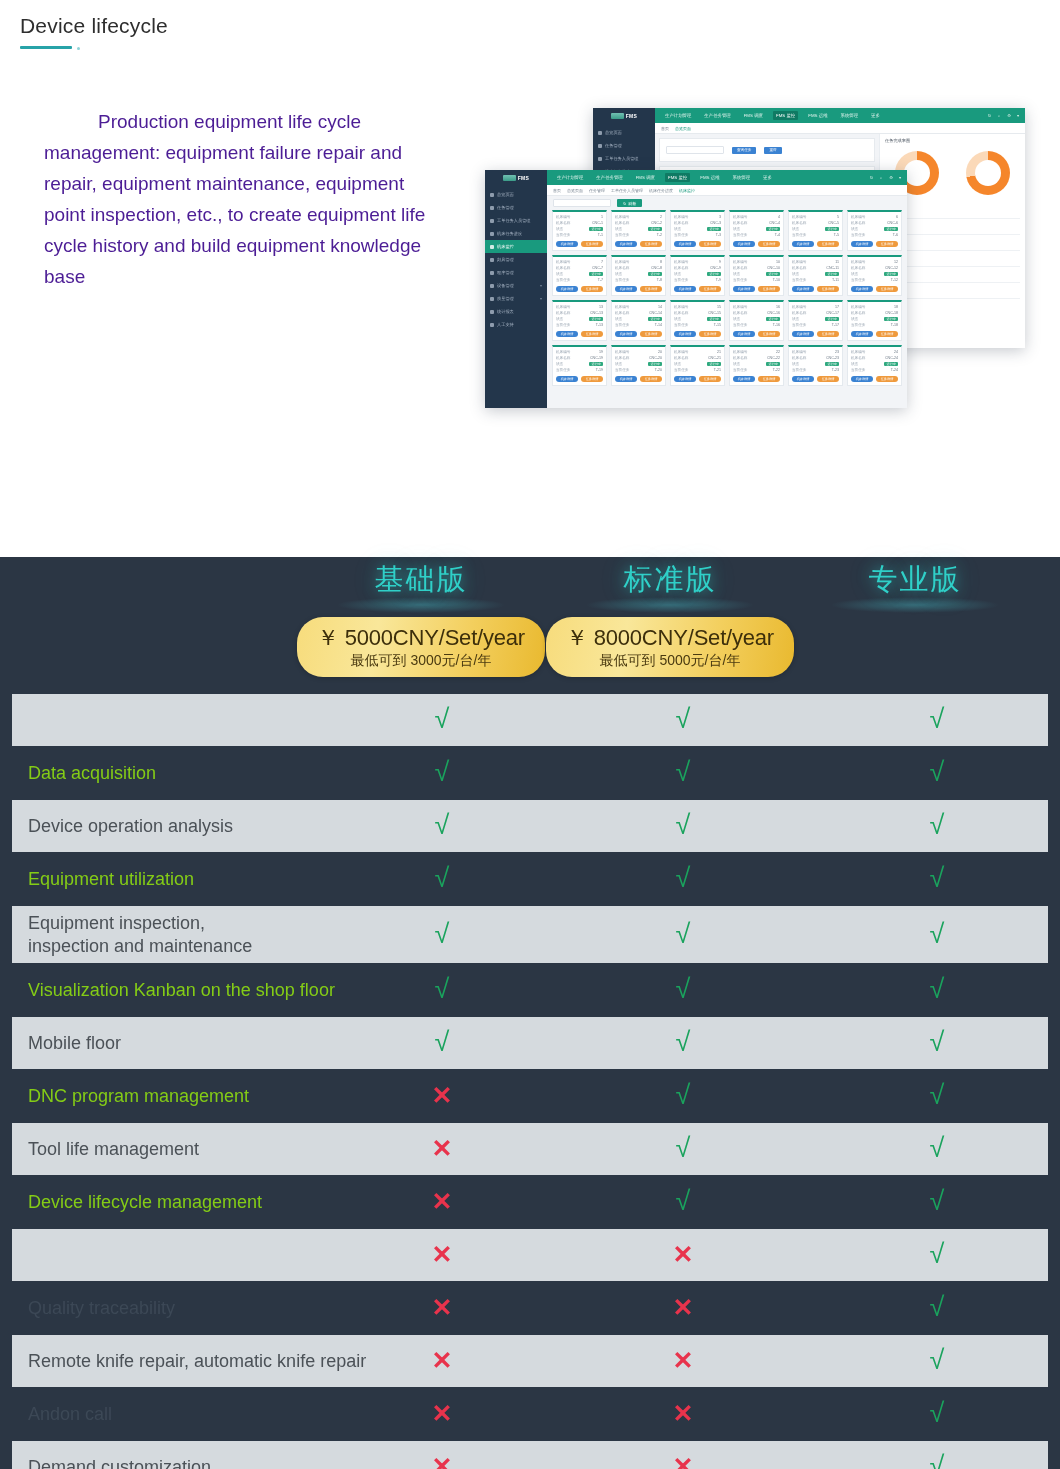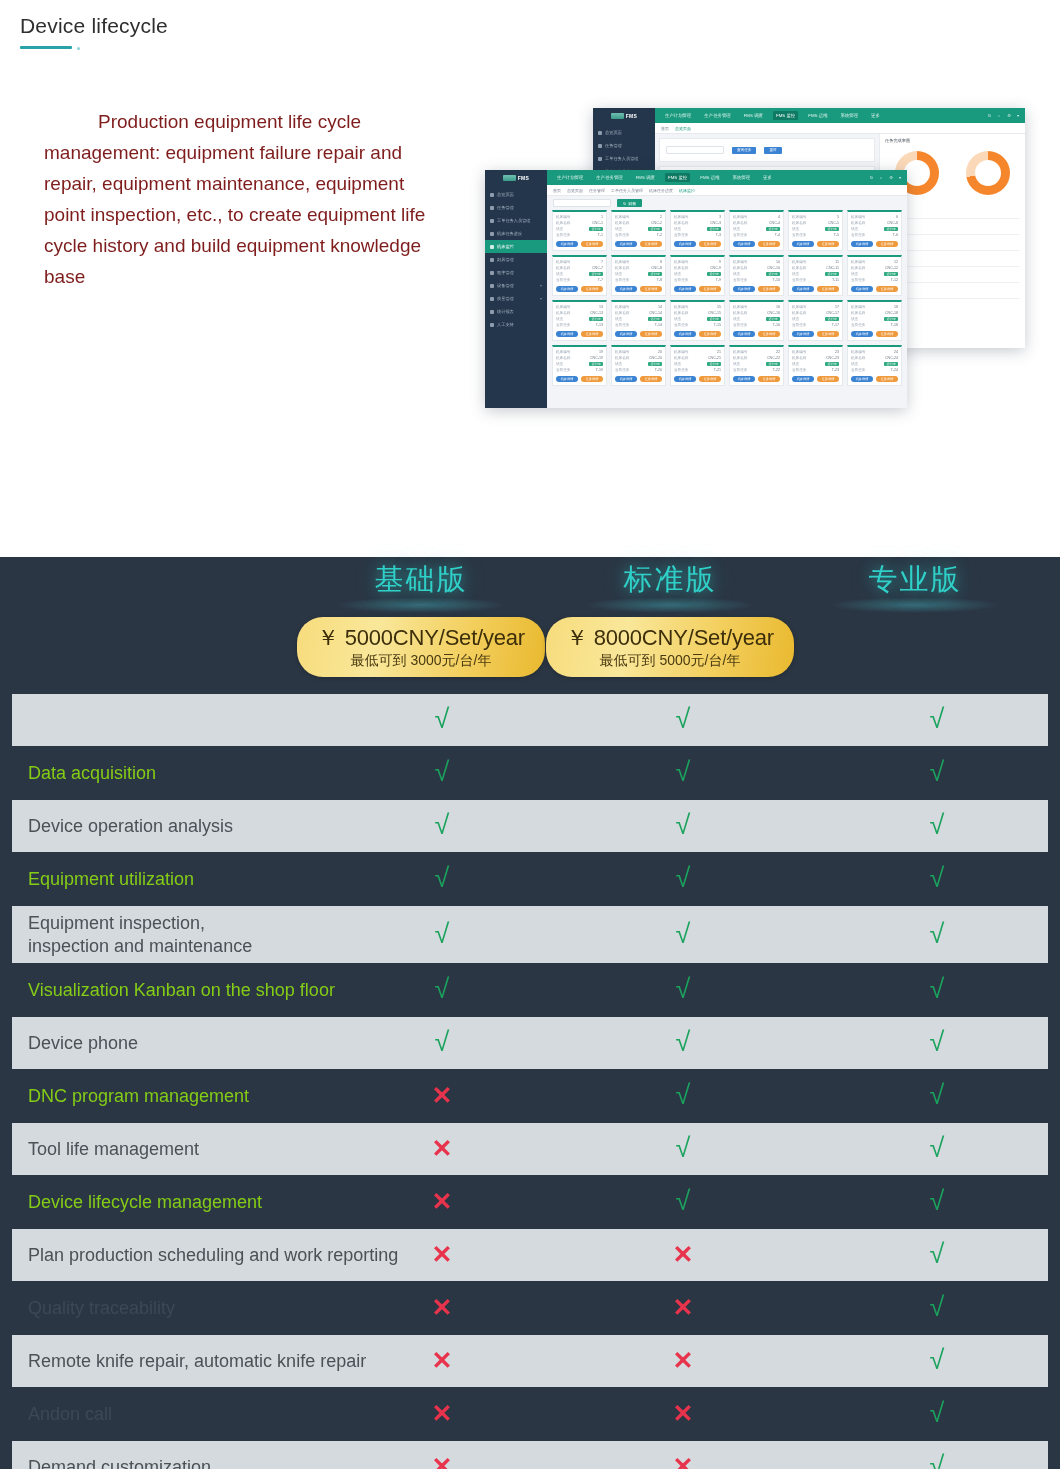--- a/index.html
+++ b/index.html
@@ -21,21 +21,21 @@
     position: absolute; left: 20px; top: 46px;
     width: 52px; height: 3px; background: #28a3a8; border-radius: 1px;
   }
   .title-dot {
     position: absolute; left: 77px; top: 47px;
     width: 3px; height: 3px; background: #8fd3d6; border-radius: 50%;
   }
 
   .blurb {
     position: absolute; left: 44px; top: 106px; width: 392px;
-    font-size: 19px; line-height: 31px; color: #7f1d1d;
+    font-size: 19px; line-height: 31px; color: #4c1d95;
     text-indent: 54px; font-weight: 400;
   }
 
   
   .shots { position: absolute; left: 485px; top: 108px; width: 540px; height: 310px; }
 
   .shot {
     position: absolute; background: #ffffff;
     box-shadow: 0 3px 14px rgba(40,50,70,.26);
     overflow: hidden;
@@ -980,21 +980,21 @@
         </div>
         <div class="row dark">
           <div class="feat">Visualization Kanban on the shop floor</div>
           <div class="marks">
             <span class="mark m1 yes">√</span>
             <span class="mark m2 yes">√</span>
             <span class="mark m3 yes">√</span>
           </div>
         </div>
         <div class="row light">
-          <div class="feat">Device phone</div>
+          <div class="feat">Mobile floor</div>
           <div class="marks">
             <span class="mark m1 yes">√</span>
             <span class="mark m2 yes">√</span>
             <span class="mark m3 yes">√</span>
           </div>
         </div>
         <div class="row dark">
           <div class="feat">DNC program management</div>
           <div class="marks">
             <span class="mark m1 no">✕</span>
@@ -1012,21 +1012,20 @@
         </div>
         <div class="row dark">
           <div class="feat">Device lifecycle management</div>
           <div class="marks">
             <span class="mark m1 no">✕</span>
             <span class="mark m2 yes">√</span>
             <span class="mark m3 yes">√</span>
           </div>
         </div>
         <div class="row light">
-          <div class="feat">Plan production scheduling and work reporting</div>
           <div class="marks">
             <span class="mark m1 no">✕</span>
             <span class="mark m2 no">✕</span>
             <span class="mark m3 yes">√</span>
           </div>
         </div>
         <div class="row dark dim">
           <div class="feat">Quality traceability</div>
           <div class="marks">
             <span class="mark m1 no">✕</span>

